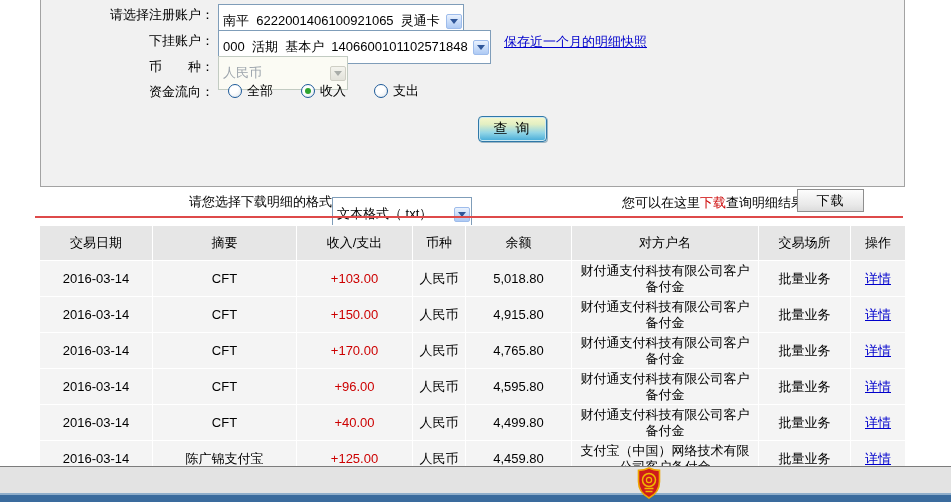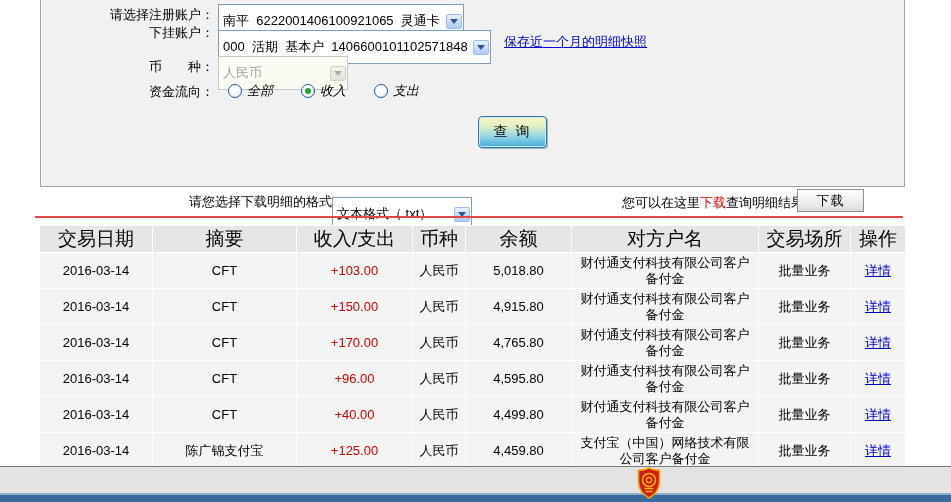--- a/index.html
+++ b/index.html
@@ -31,33 +31,33 @@
   }
   .arrow{width:0;height:0;border-left:4px solid transparent;border-right:4px solid transparent;border-top:5px solid #2F5699;}
   .xp-select.disabled{border-color:#C2CBC2;background:#FBFBF4;color:#9CA4AC;}
   .xp-select.disabled .btn{background:linear-gradient(180deg,#F4F4EE,#E2E2DA);border-color:#CFCFC5;}
   .xp-select.disabled .arrow{border-top-color:#A9ADA9;}
 
   a.blue-link{color:#0000CC;text-decoration:underline;cursor:pointer;}
 
   
   .radio-group{position:absolute;left:222px;top:80px;display:flex;align-items:center;}
-  .radio-item{display:flex;align-items:center;cursor:default;font-style:italic;}
+  .radio-item{display:flex;align-items:center;cursor:default;}
   .radio-circle{
     width:12px;height:12px;border-radius:50%;box-sizing:content-box;
     border:1px solid #1D5A99;background:radial-gradient(circle at 35% 30%,#ffffff 40%,#DDE4EA);
     position:relative;display:inline-block;margin-right:5px;
   }
   .radio-circle.checked::after{
     content:"";position:absolute;left:3px;top:3px;width:6px;height:6px;border-radius:50%;background:#2EA42E;
   }
 
   
   .query-btn{
-    left:437px;top:121px;width:69px;height:32px;
+    left:437px;top:121px;width:69px;height:26px;
     border:1px solid #2F78A8;border-radius:4px;box-sizing:border-box;
     background:linear-gradient(180deg,#F7F8CC 0%,#E3EFC2 30%,#93D6E6 65%,#44ABD9 100%);
     box-shadow:inset 0 0 0 1px #CFEAF2, 1px 1px 0 #9DB6C4;
     font-size:14px;letter-spacing:2px;display:flex;align-items:center;justify-content:center;cursor:pointer;
   }
 
   
   .dl-label{left:152px;top:192px;width:180px;text-align:right;line-height:19px;}
   .dl-hint{left:622px;top:193px;line-height:19px;white-space:pre;}
   .red-text{color:#CC0000;}
@@ -68,21 +68,21 @@
   }
 
   .red-divider{left:35px;top:216px;width:868px;height:2px;background:#DE4A4A;}
 
   
   .tx-table{
     position:absolute;left:39px;top:225px;width:865px;
     border-collapse:separate;border-spacing:1px;table-layout:fixed;background:#fff;
   }
   .tx-table th{
-    background:#E6E6E6;font-weight:normal;height:16px;font-size:19px;padding:0;
+    background:#E6E6E6;font-weight:normal;height:16px;font-size:13px;padding:8px;
   }
   .tx-table td{
     background:#F4F4F4;height:35px;text-align:center;font-size:13px;padding:0 3px;line-height:16px;
   }
   td.amount{color:#CC0000;}
   td.detail a{color:#0000CC;text-decoration:underline;cursor:pointer;}
   .w1{width:112px;}.w2{width:143px;}.w3{width:115px;}.w4{width:52px;}
   .w5{width:105px;}.w6{width:186px;}.w7{width:91px;}.w8{width:54px;}
 
   
@@ -105,21 +105,21 @@
 <div class="abs form-panel">
 
   <div class="form-label" style="left:0;top:9px;">请选择注册账户：</div>
   <div class="xp-select" style="left:177px;top:9px;width:246px;">
     <span class="val">南平  6222001406100921065  灵通卡</span>
     <span class="btn">
         <span class="arrow"></span>
       </span>
   </div>
 
-  <div class="form-label" style="left:0;top:27px;font-family:Liberation Serif, serif;">下挂账户：</div>
+  <div class="form-label" style="left:0;top:35px;font-family:Liberation Serif, serif;">下挂账户：</div>
   <div class="xp-select" style="left:177px;top:35px;width:273px;">
     <span class="val">000  活期  基本户  1406600101102571848</span>
     <span class="btn">
         <span class="arrow"></span>
       </span>
   </div>
   <a class="blue-link abs" style="left:463px;top:38px;">保存近一个月的明细快照</a>
 
   <div class="form-label" style="left:0;top:61px;">币　　种：</div>
   <div class="xp-select disabled" style="left:177px;top:61px;width:130px;">

